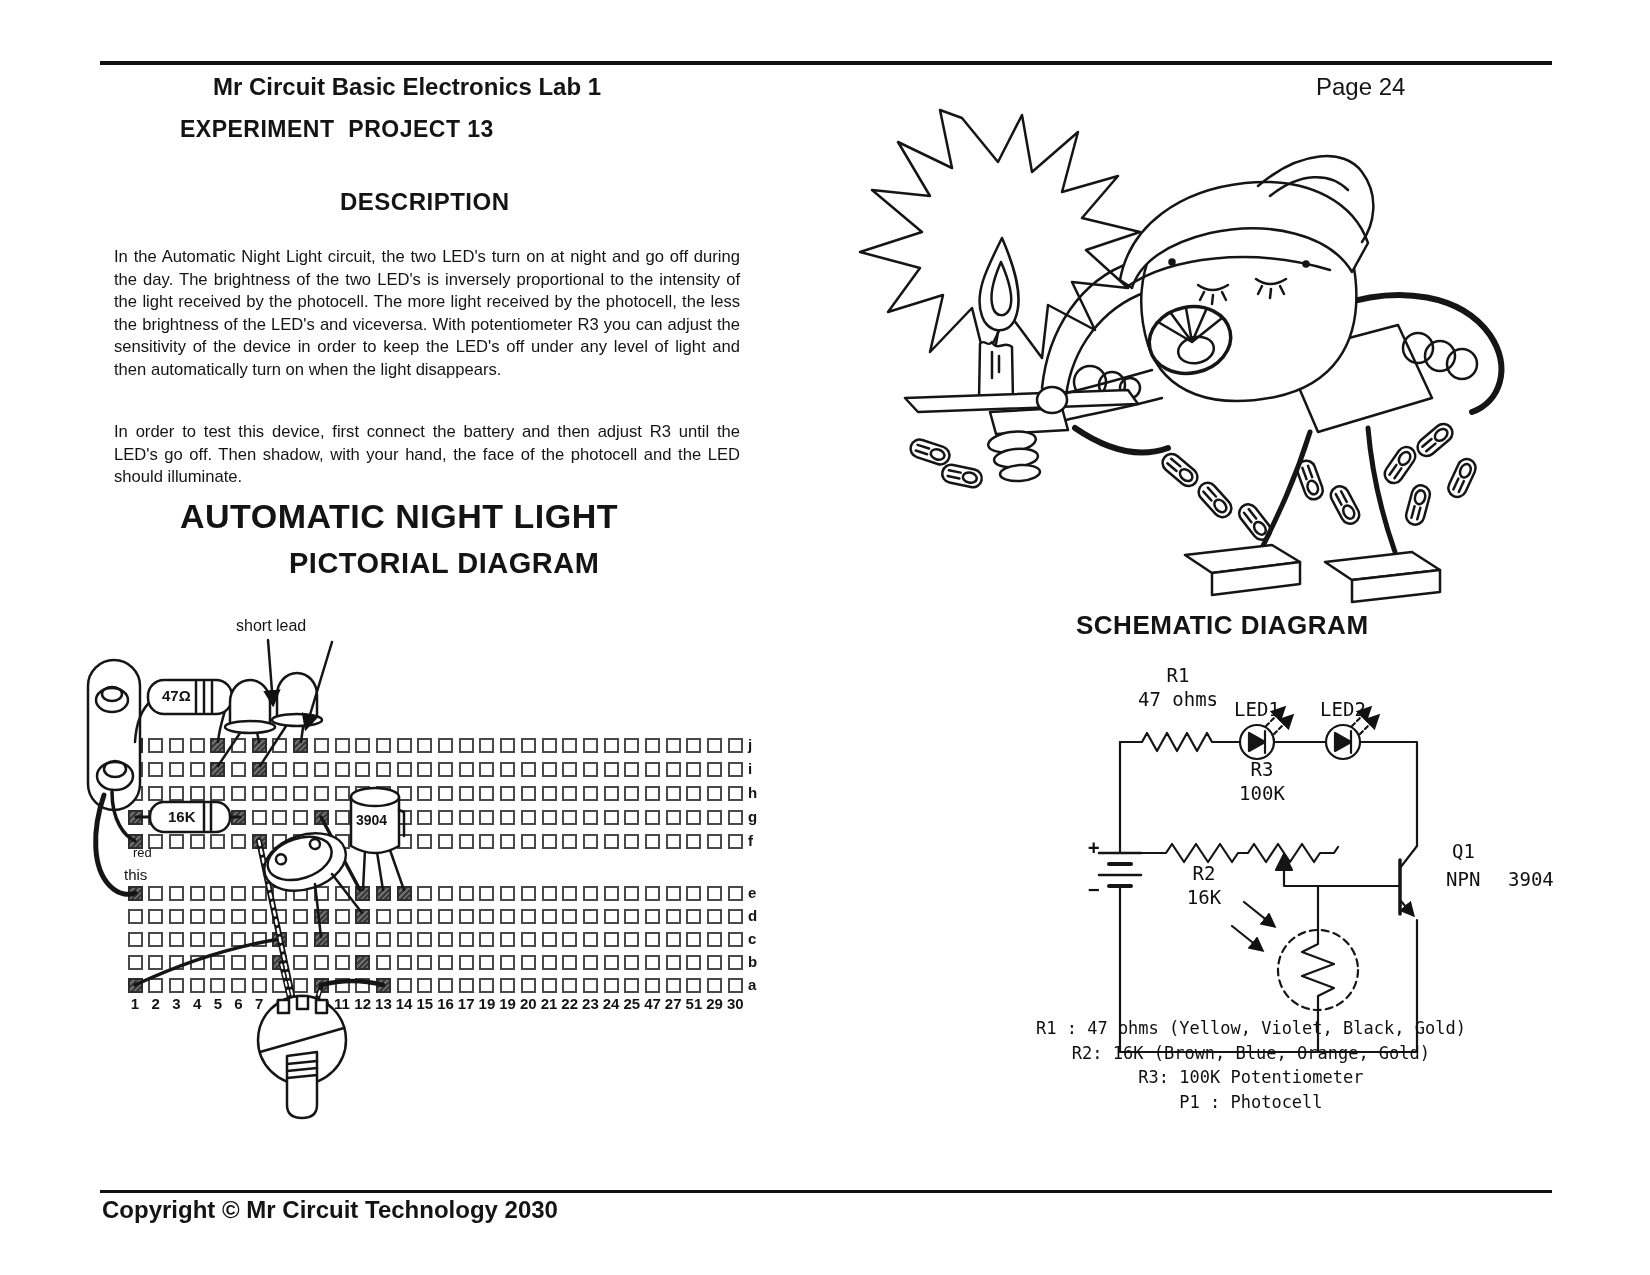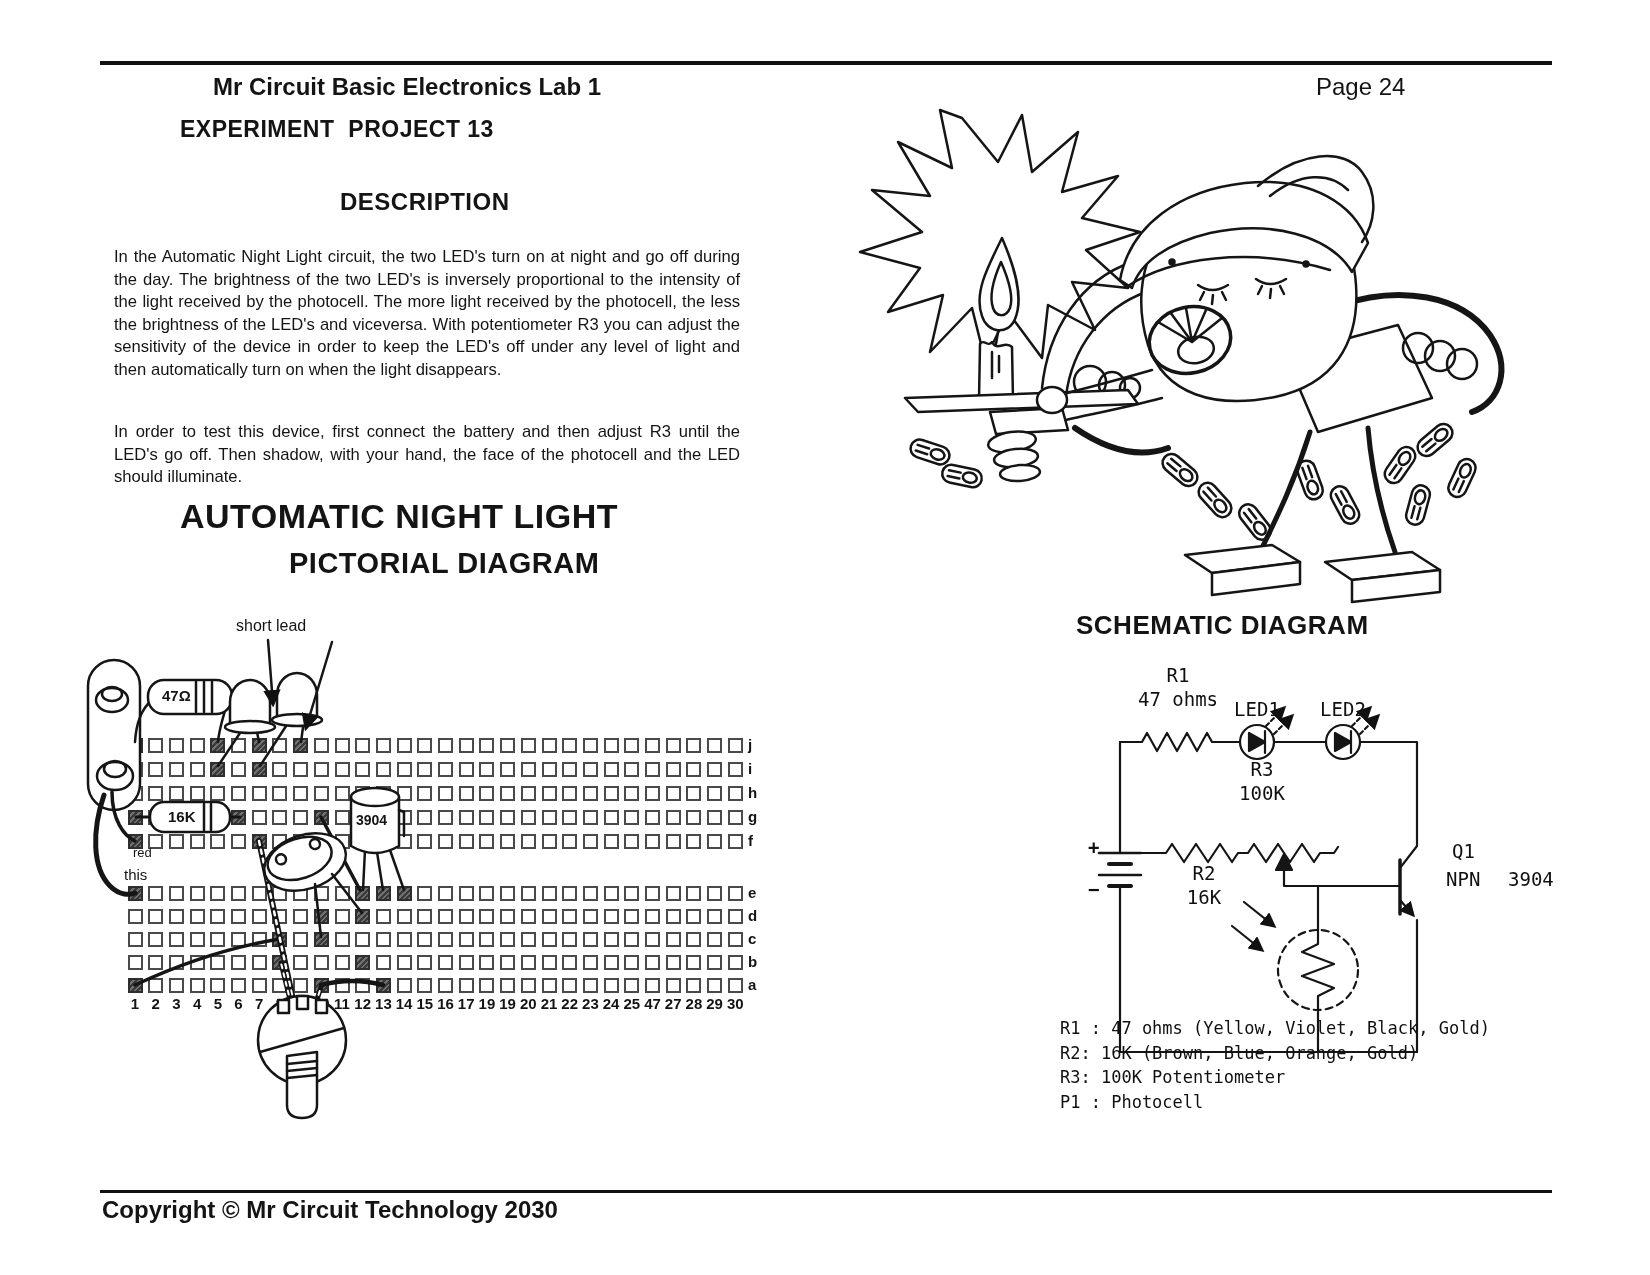--- a/index.html
+++ b/index.html
@@ -377,21 +377,21 @@
       <div class="colnum" style="left: 475.9px; top: 995px;">19</div>
       <div class="colnum" style="left: 496.6px; top: 995px;">19</div>
       <div class="colnum" style="left: 517.3px; top: 995px;">20</div>
       <div class="colnum" style="left: 538px; top: 995px;">21</div>
       <div class="colnum" style="left: 558.7px; top: 995px;">22</div>
       <div class="colnum" style="left: 579.4px; top: 995px;">23</div>
       <div class="colnum" style="left: 600.1px; top: 995px;">24</div>
       <div class="colnum" style="left: 620.8px; top: 995px;">25</div>
       <div class="colnum" style="left: 641.5px; top: 995px;">47</div>
       <div class="colnum" style="left: 662.2px; top: 995px;">27</div>
-      <div class="colnum" style="left: 682.9px; top: 995px;">28</div>
+      <div class="colnum" style="left: 682.9px; top: 995px;">51</div>
       <div class="colnum" style="left: 703.6px; top: 995px;">29</div>
       <div class="colnum" style="left: 724.3px; top: 995px;">30</div>
     </div>
 
   <svg width="1650" height="1275" viewBox="0 0 1650 1275">
     <defs>
       <marker id="ah" viewBox="0 0 10 10" refX="8" refY="5" markerWidth="7" markerHeight="7" orient="auto-start-reverse">
         <path d="M0,0 L10,5 L0,10 z" fill="#111"></path>
       </marker>
     </defs>
@@ -693,20 +693,20 @@
   <div class="schemlabel center" style="left:1262px;top:782px;">100K</div>
   <div class="schemlabel center" style="left:1204px;top:862px;">R2</div>
   <div class="schemlabel center" style="left:1204px;top:886px;">16K</div>
   <div class="schemlabel" style="left:1452px;top:840px;">Q1</div>
   <div class="schemlabel" style="left:1446px;top:868px;">NPN</div>
   <div class="schemlabel" style="left:1508px;top:868px;">3904</div>
   <div class="schemlabel" style="left:1364px;top:950px;"></div>
   <div class="schemlabel" style="left:1088px;top:836px;font-weight:bold;">+</div>
   <div class="schemlabel" style="left:1088px;top:878px;font-weight:bold;">−</div>
 
-  <div class="parts" style="left:1060px;top:1016px;">
+  <div class="parts" style="left:1036px;top:1016px;text-align:center;">
     <div>R1 : 47 ohms (Yellow, Violet, Black, Gold)</div>
     <div>R2: 16K (Brown, Blue, Orange, Gold)</div>
     <div>R3: 100K Potentiometer</div>
     <div>P1 : Photocell</div>
   </div>
 
 </div>
 
 </body></html>

